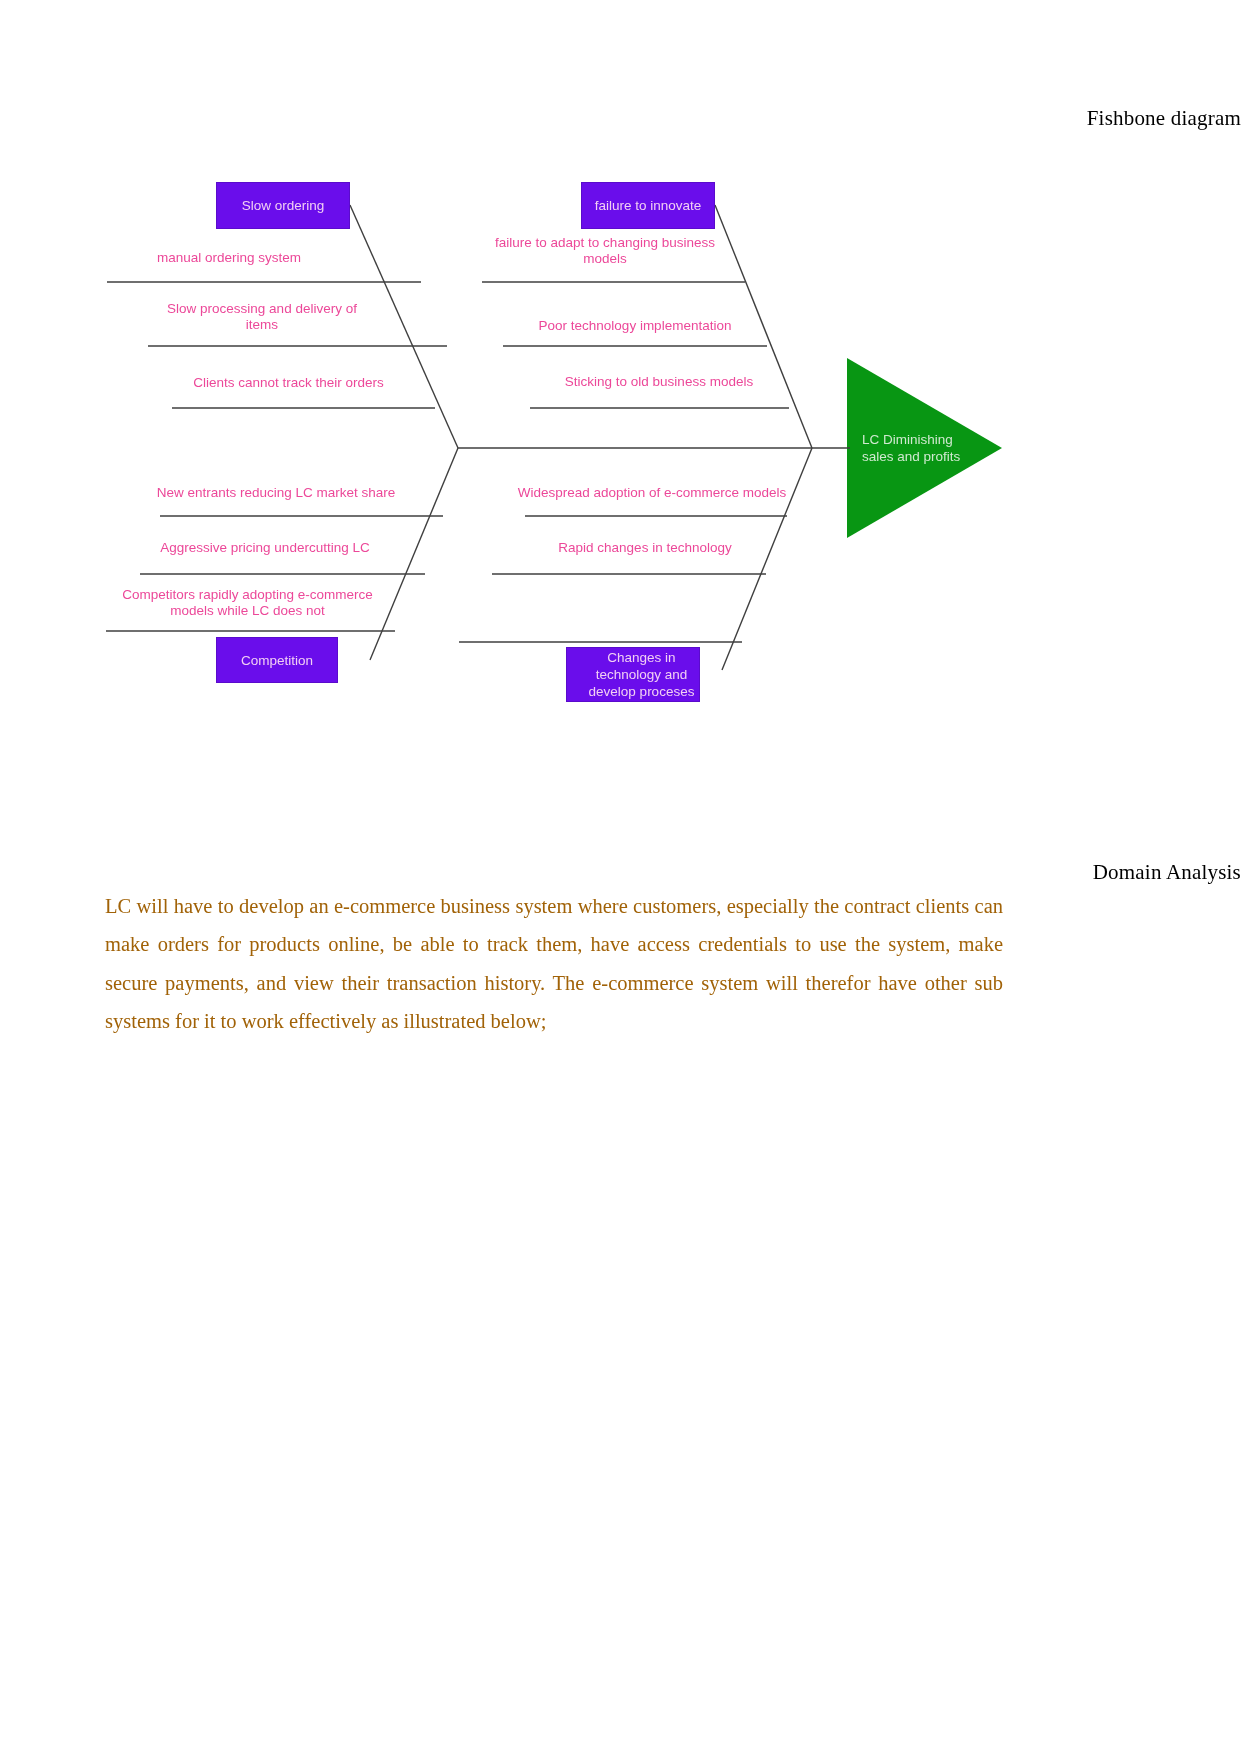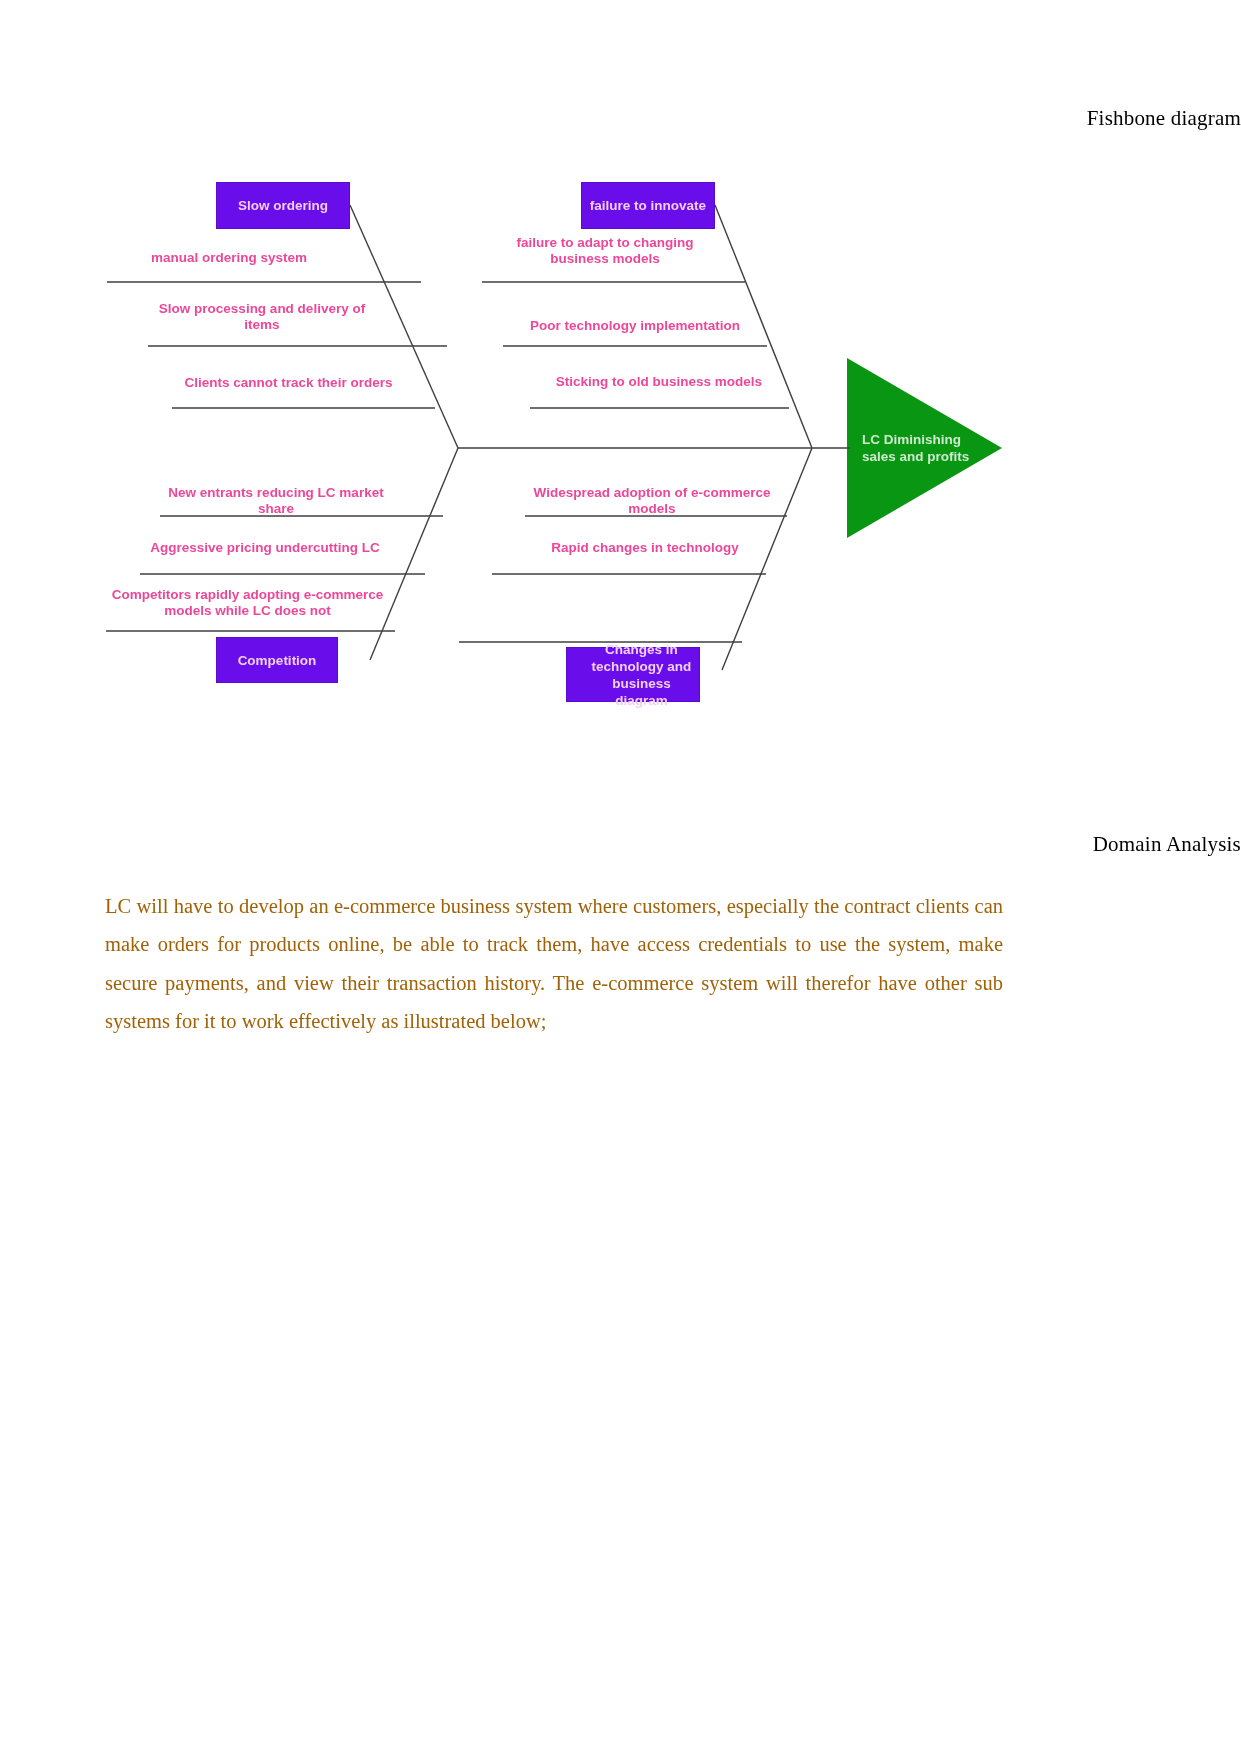--- a/index.html
+++ b/index.html
@@ -29,21 +29,20 @@
   }
   #fishbone-title { top: 106px; }
 
   
   #fishbone-diagram {
     position: absolute;
     left: 0;
     top: 150px;
     width: 1241px;
     height: 600px;
-    font-weight: bold;
   }
   #fishbone-svg {
     position: absolute;
     left: 0;
     top: 0;
   }
 
   
   .cat-box {
     position: absolute;
@@ -84,21 +83,21 @@
     top: 281px;
     width: 126px;
     text-align: left;
     font-family: "Liberation Sans", "DejaVu Sans", sans-serif;
     font-size: 13.5px;
     line-height: 17px;
     color: #CFE9CF;
   }
 
   
-  #domain-title { top: 832px; padding-left: 20px; }
+  #domain-title { top: 860px; padding-left: 20px; }
 
   #domain-paragraph {
     position: absolute;
     left: 105px;
     top: 866px;
     width: 898px;
     font-family: "Liberation Serif", "DejaVu Serif", serif;
     font-size: 20.5px;
     line-height: 38.5px;
     color: #a16207;
@@ -149,21 +148,21 @@
   </div>
 
   <div class="cat-box" id="cat-competition">
     <span>Competition</span>
   </div>
 
   <div class="cat-box" id="cat-changes">
     <span>
       <span>Changes in</span><br>
       <span>technology and</span><br>
-      <span>business diagram</span>
+      <span>develop proceses</span>
     </span>
   </div>
 
   <div class="cause-label" style="left:110px; top:100px; width:238px;">manual ordering system</div>
   <div class="cause-label" style="left:150px; top:151px; width:224px;">Slow processing and delivery of items</div>
   <div class="cause-label" style="left:175px; top:225px; width:227px;">Clients cannot track their orders</div>
 
   <div class="cause-label" style="left:486px; top:85px; width:238px;">failure to adapt to changing business models</div>
   <div class="cause-label" style="left:506px; top:168px; width:258px;">Poor technology implementation</div>
   <div class="cause-label" style="left:533px; top:224px; width:252px;">Sticking to old business models</div>

